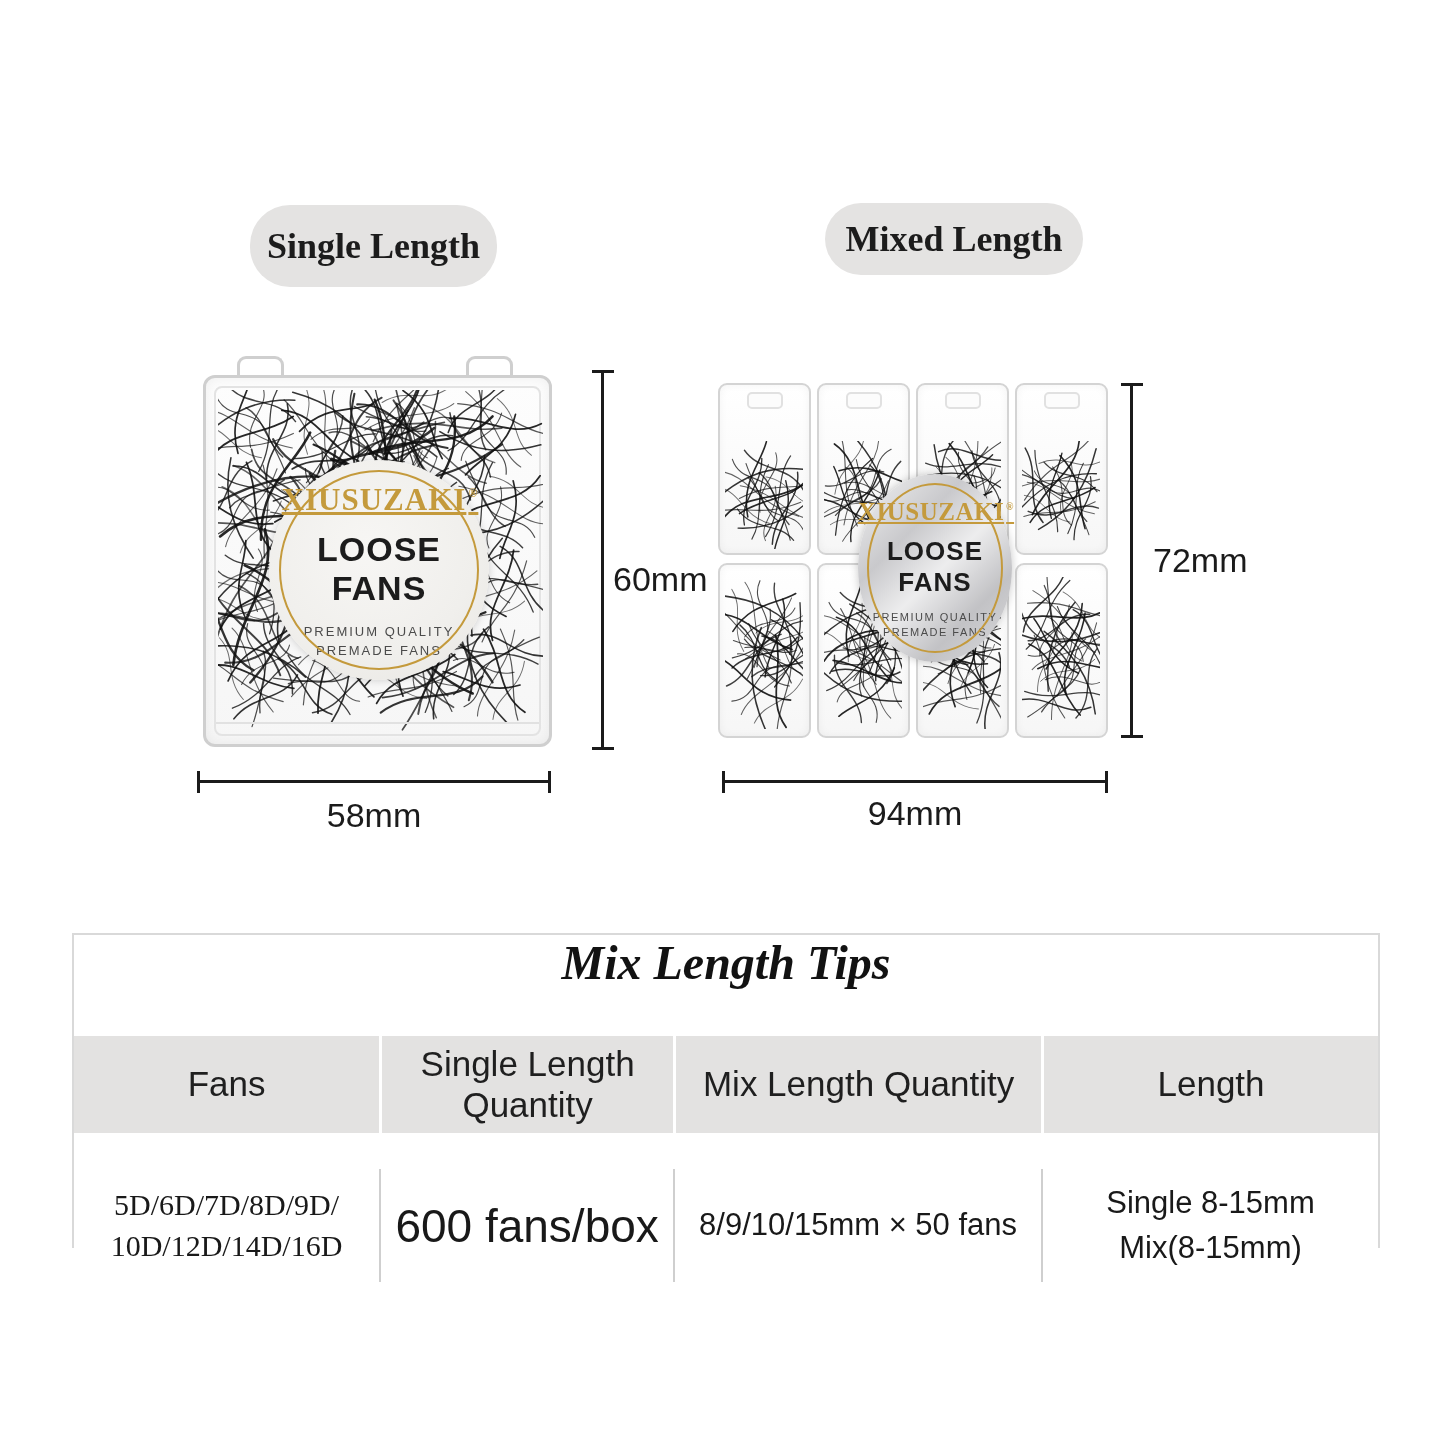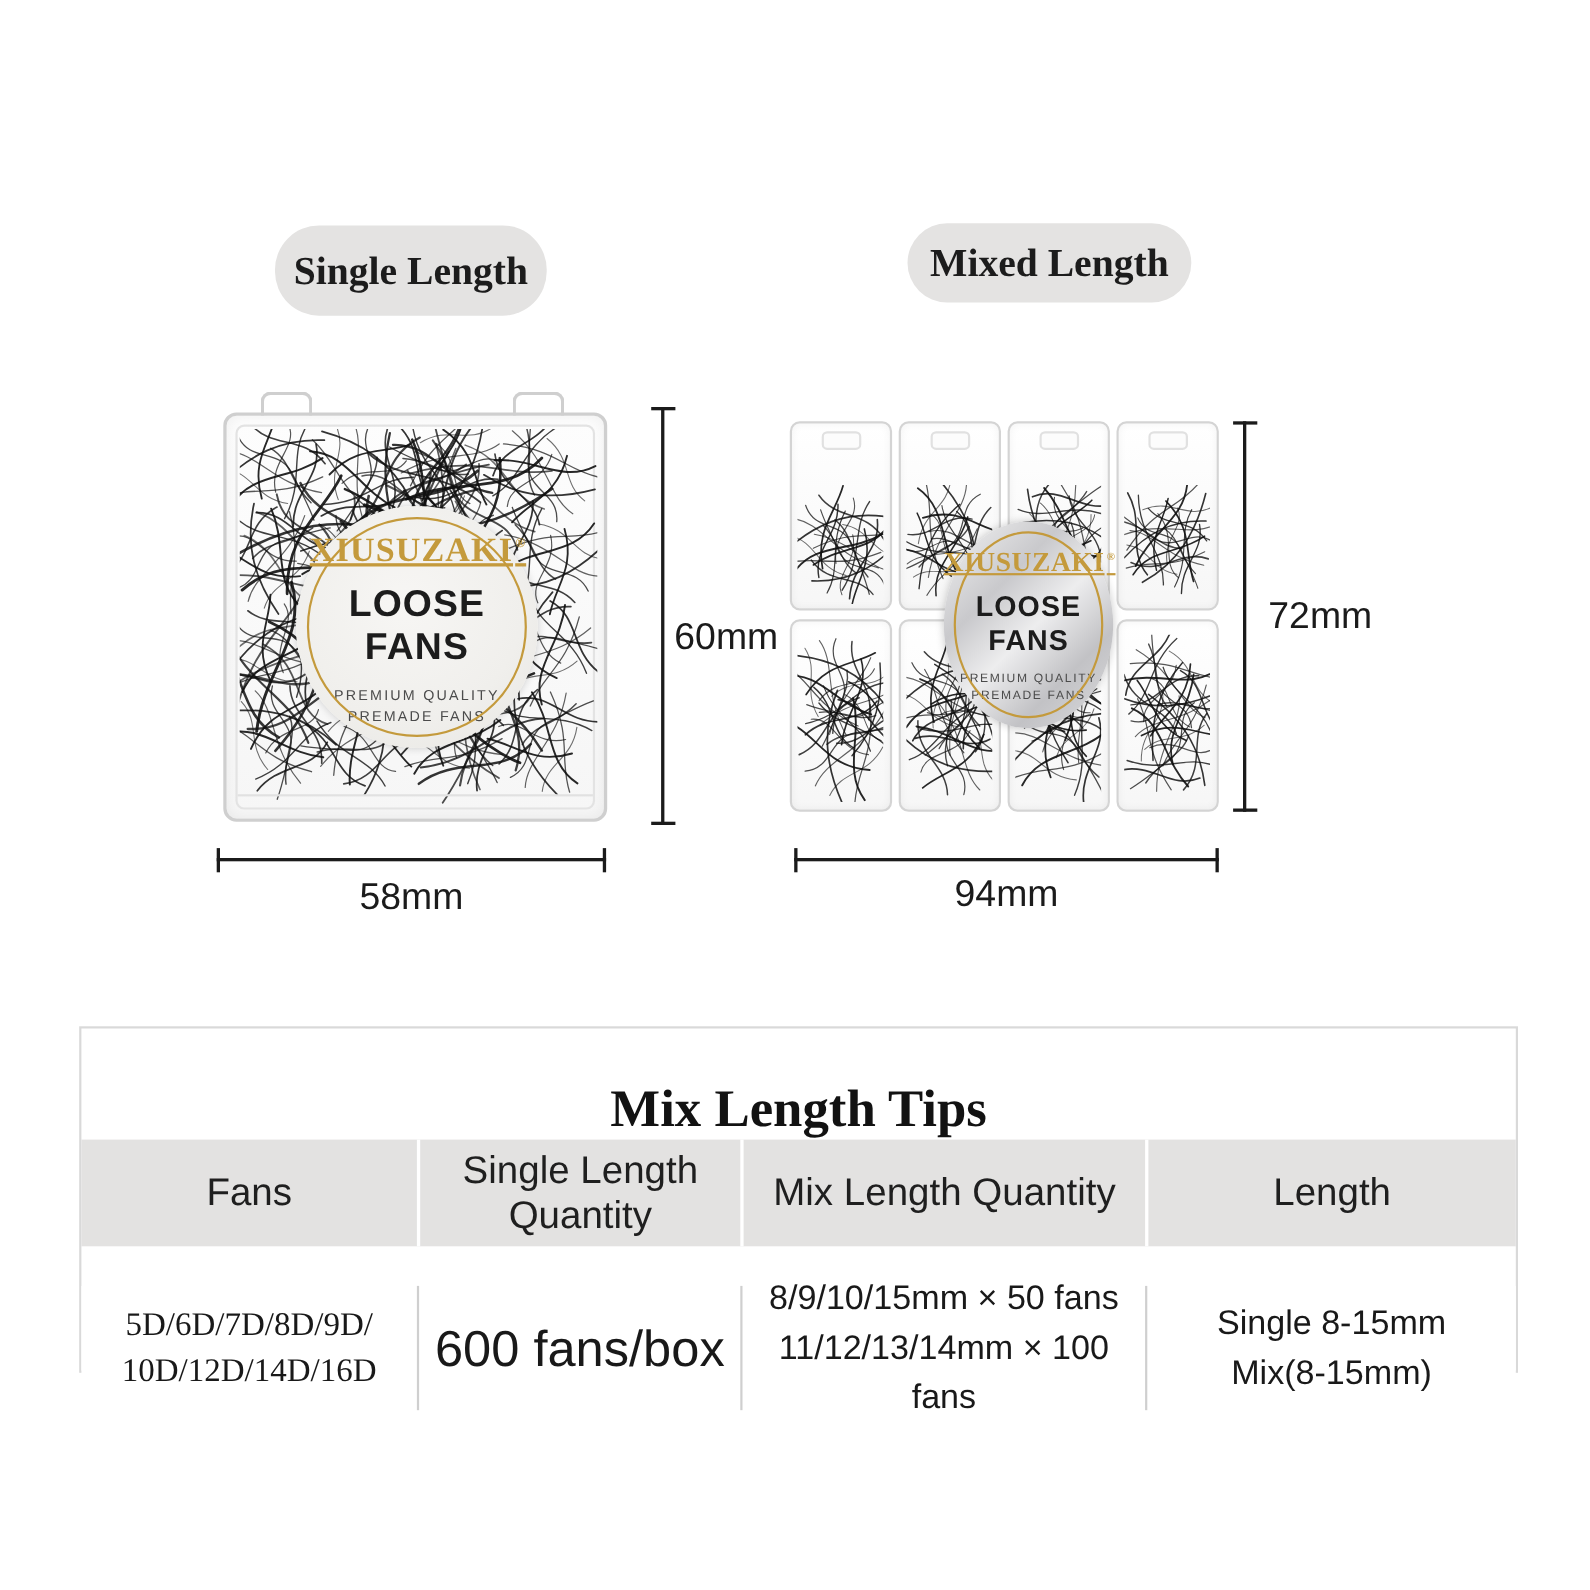--- a/index.html
+++ b/index.html
@@ -72,21 +72,21 @@
   .label-oval .gold-ring{inset:9px;}
   .label-oval .brand-name{font-size:25px;letter-spacing:.5px;}
   .label-oval .brand-reg{top:-10px;font-size:10px;}
   .label-oval .brand-product{font-size:26px;margin-top:10px;}
   .label-oval .brand-tag{font-size:11px;letter-spacing:1.5px;}
   .label-oval .tag1{margin-top:13px;}
   .label-oval .tag2{margin-top:3px;}
 
   
   #tips-table{position:absolute;left:72px;top:933px;width:1308px;height:315px;border:2px solid var(--border);background:#fff;}
-  .t-title{height:101px;display:flex;align-items:flex-end;justify-content:center;}
+  .t-title{height:101px;display:flex;align-items:flex-start;justify-content:center;font-style:italic;}
   .t-title span{font-family:"Liberation Serif",serif;font-weight:bold;font-size:48px;color:#121212;}
   .t-head{height:97px;background:#e3e2e1;display:flex;}
   .t-body{height:113px;display:flex;background:#fff;margin-top:36px;}
   .cell{display:flex;flex-direction:column;align-items:center;justify-content:center;text-align:center;}
   .c1{width:306px;}.c2{width:295px;justify-content:center;}.c3{width:369px;}.c4{width:338px;}
   .t-head .cell{font-size:35px;color:#1f1f1f;line-height:1.15;}
   .t-head .c2 span{display:block;max-width:230px;}
   .t-head .cell + .cell{border-left:3px solid #ffffff;}
   .t-body .cell + .cell{border-left:2px solid #cfcfcf;}
   .t-body .c1{font-family:"Liberation Serif",serif;font-size:30px;color:#191919;line-height:1.35;}
@@ -269,21 +269,20 @@
     <div class="t-body">
       <div class="cell c1">
         <div>5D/6D/7D/8D/9D/</div>
         <div>10D/12D/14D/16D</div>
       </div>
       <div class="cell c2">
         <div>600 fans/box</div>
       </div>
       <div class="cell c3">
         <div>8/9/10/15mm × 50 fans</div>
-        <div>11/12/13/14mm × 100 fans</div>
       </div>
       <div class="cell c4">
         <div>Single 8-15mm</div>
         <div>Mix(8-15mm)</div>
       </div>
     </div>
   </div>
 
 </div>
 

